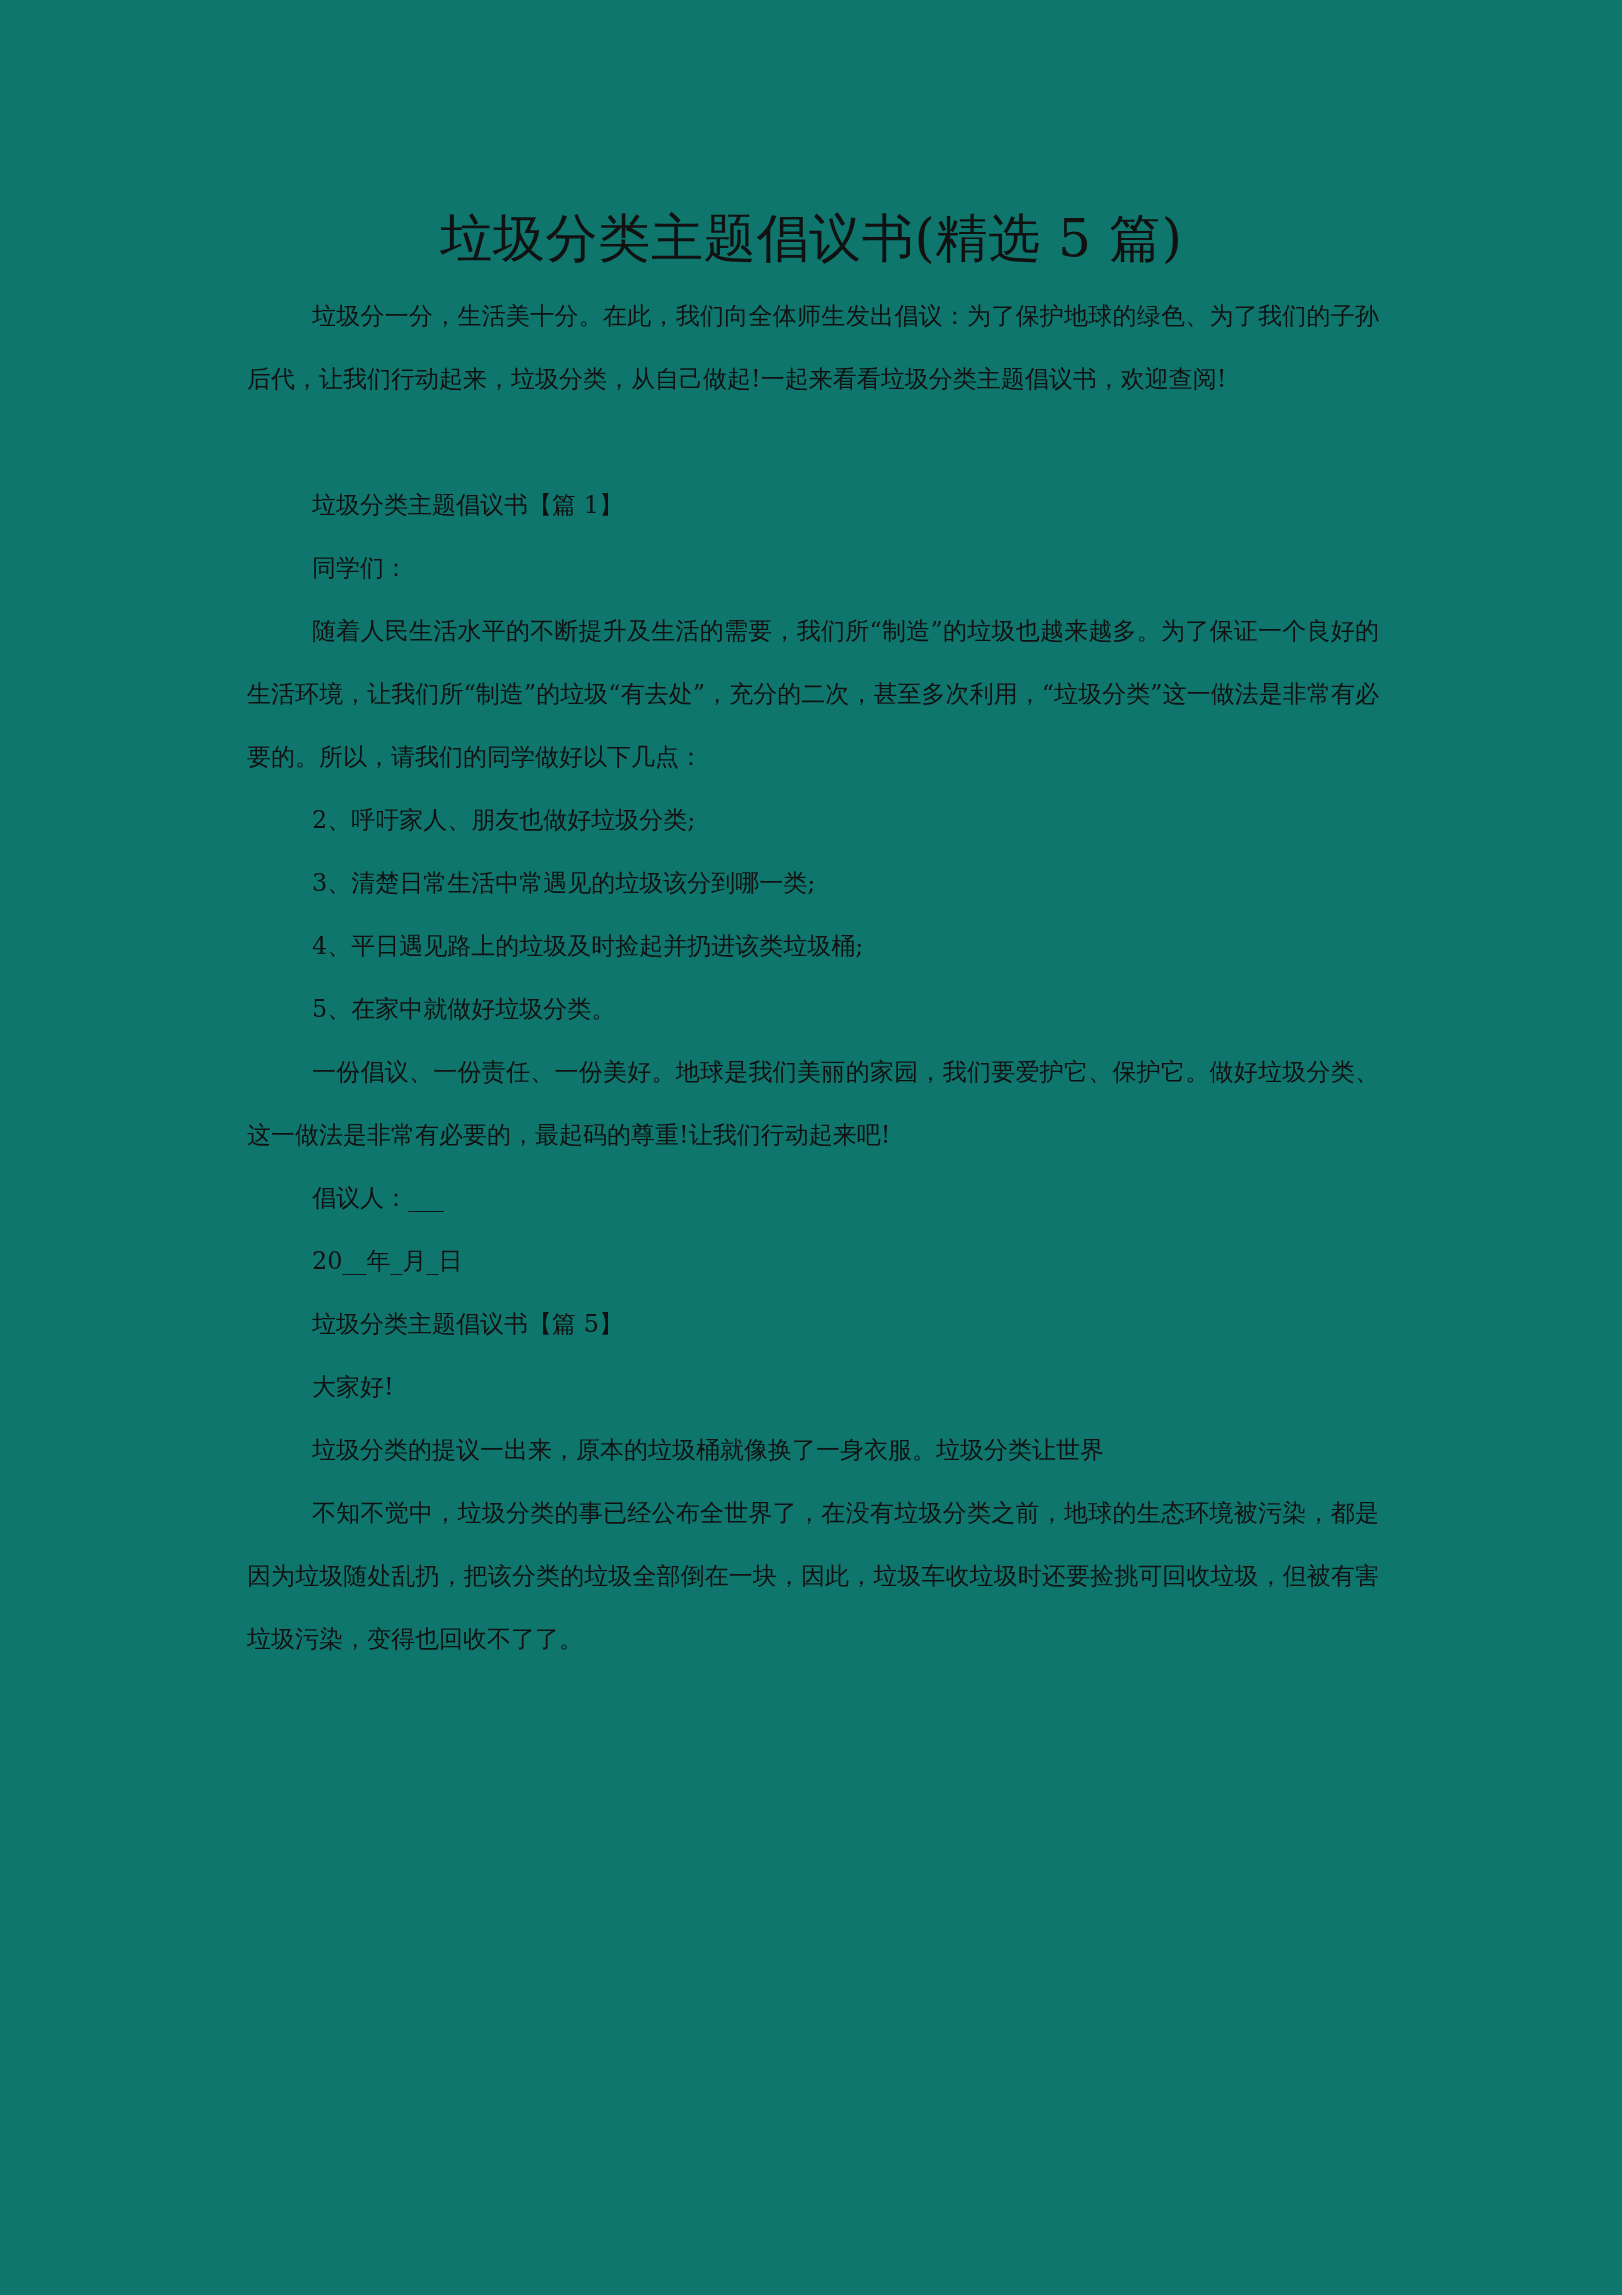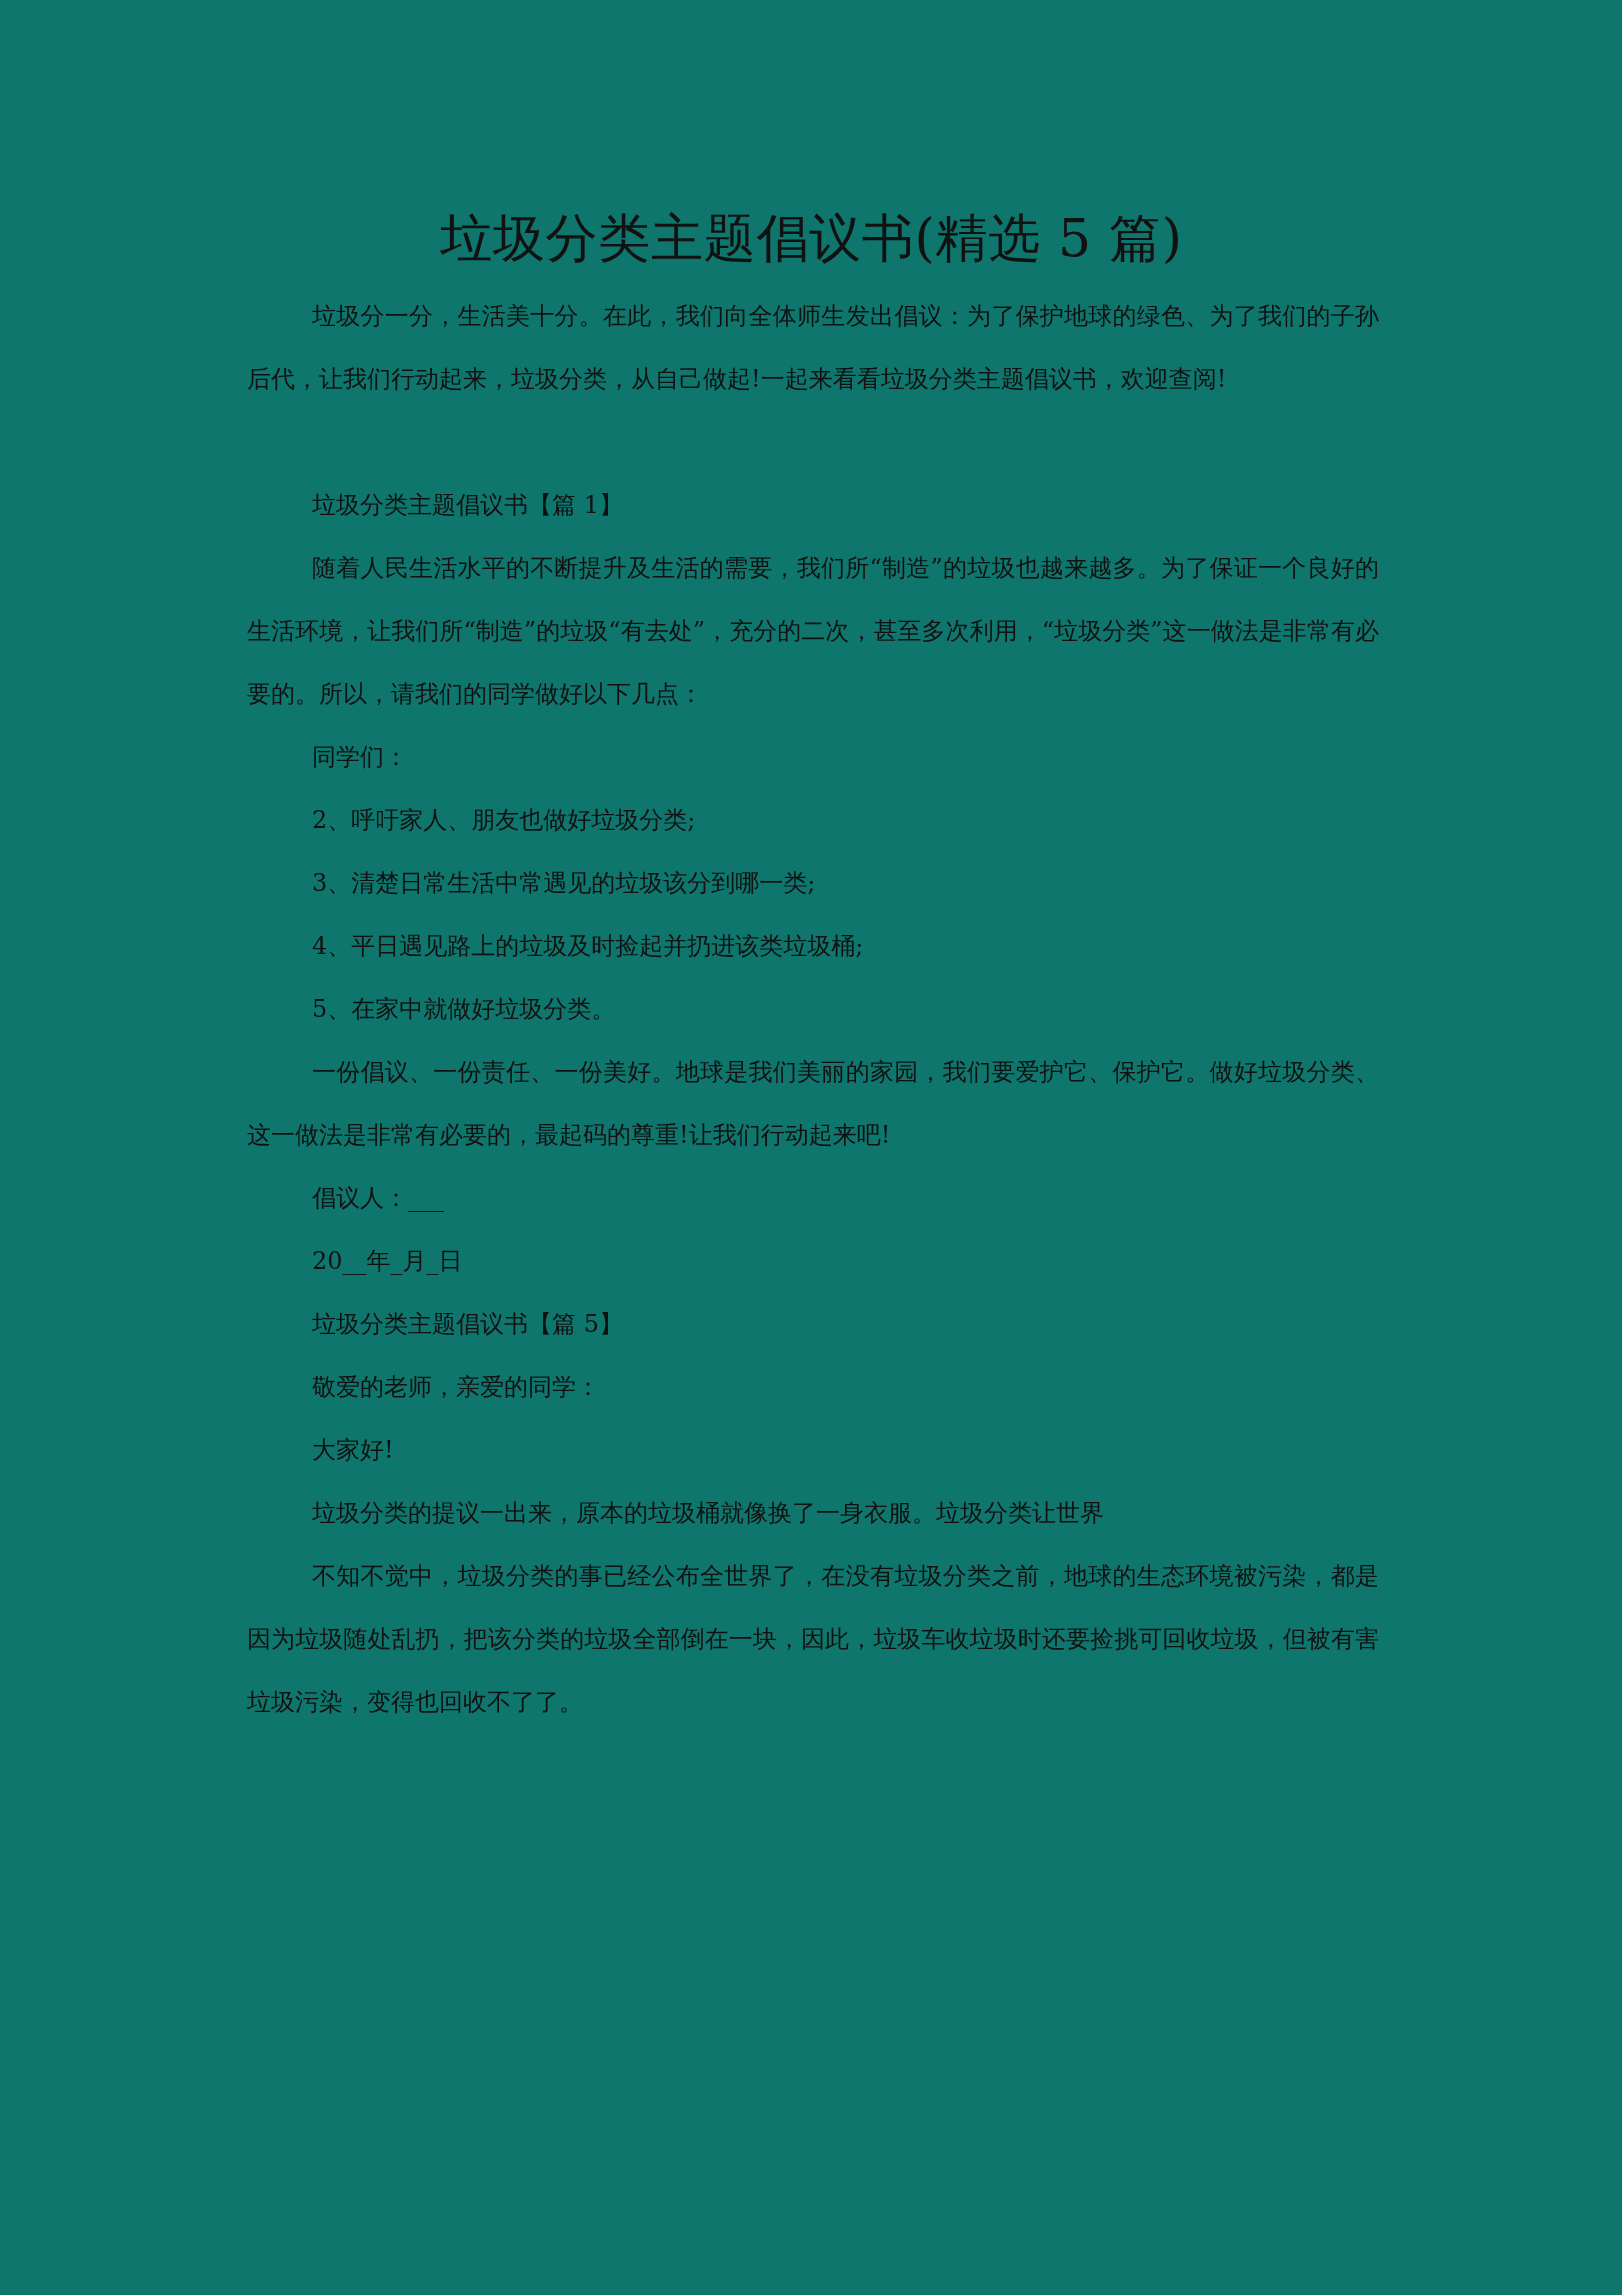--- a/index.html
+++ b/index.html
@@ -65,33 +65,32 @@
 
 <div class="page">
   <h1 class="title">垃圾分类主题倡议书(精选 5 篇)</h1>
 
   <div class="body-text">
     <p class="indent">垃圾分一分，生活美十分。在此，我们向全体师生发出倡议：为了保护地球的绿色、为了我们的子孙后代，让我们行动起来，垃圾分类，从自己做起!一起来看看垃圾分类主题倡议书，欢迎查阅!</p>
     <div class="blank"></div>
 
     <section>
       <p class="indent">垃圾分类主题倡议书【篇 1】</p>
+      <p class="indent">同学们：</p>
       <p class="indent">随着人民生活水平的不断提升及生活的需要，我们所“制造”的垃圾也越来越多。为了保证一个良好的生活环境，让我们所“制造”的垃圾“有去处”，充分的二次，甚至多次利用，“垃圾分类”这一做法是非常有必要的。所以，请我们的同学做好以下几点：</p>
-      <p class="indent">同学们：</p>
       <p class="indent">2、呼吁家人、朋友也做好垃圾分类;</p>
       <p class="indent">3、清楚日常生活中常遇见的垃圾该分到哪一类;</p>
       <p class="indent">4、平日遇见路上的垃圾及时捡起并扔进该类垃圾桶;</p>
       <p class="indent">5、在家中就做好垃圾分类。</p>
       <p class="indent">一份倡议、一份责任、一份美好。地球是我们美丽的家园，我们要爱护它、保护它。做好垃圾分类、这一做法是非常有必要的，最起码的尊重!让我们行动起来吧!</p>
       <p class="indent">倡议人：___</p>
       <p class="indent">20__年_月_日</p>
     </section>
 
     <section>
       <p class="indent">垃圾分类主题倡议书【篇 5】</p>
-      <p class="indent">敬爱的老师，亲爱的同学：</p>
       <p class="indent">大家好!</p>
       <p class="indent">垃圾分类的提议一出来，原本的垃圾桶就像换了一身衣服。垃圾分类让世界</p>
       <p class="indent">不知不觉中，垃圾分类的事已经公布全世界了，在没有垃圾分类之前，地球的生态环境被污染，都是因为垃圾随处乱扔，把该分类的垃圾全部倒在一块，因此，垃圾车收垃圾时还要捡挑可回收垃圾，但被有害垃圾污染，变得也回收不了了。</p>
     </section>
   </div>
 </div>
 
 
 </body></html>

